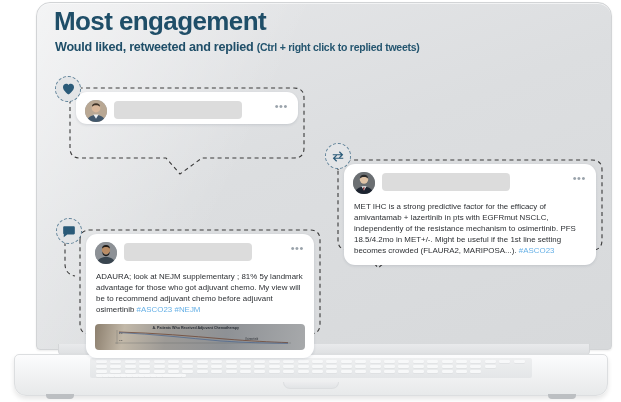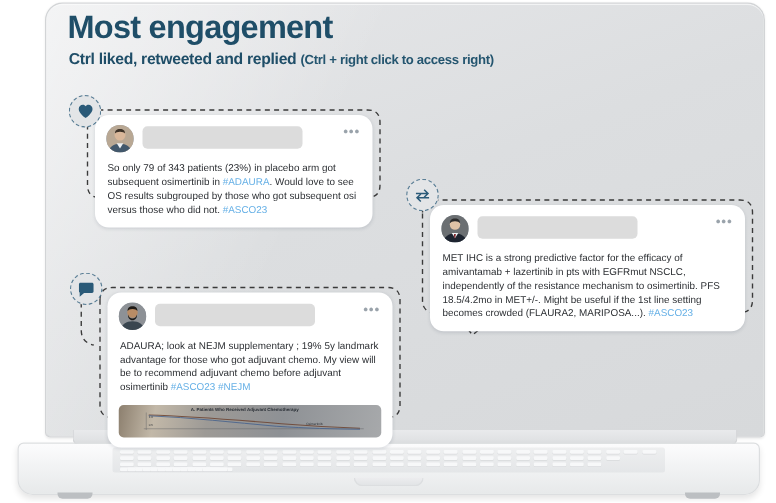--- a/index.html
+++ b/index.html
@@ -223,22 +223,22 @@
       <i style="left: 60px; top: 16px; width: 20px;"></i>
       <i style="left: 66px; top: 16px; width: 20px;"></i>
       <i style="left: 72px; top: 16px; width: 20px;"></i>
     </div>
   <div class="trackpad-notch"></div>
   <div class="foot l"></div>
   <div class="foot r"></div>
 
   <div class="title">Most engagement</div>
   <div class="subtitle">
-    <span>Ctrl liked, retweeted and replied</span>
-    <span class="hint">(Ctrl + right click to access right)</span>
+    <span>Would liked, retweeted and replied</span>
+    <span class="hint">(Ctrl + right click to replied tweets)</span>
   </div>
 
   <div class="bubble-dash" style="left:62px; top:86px;">
     <svg width="250" height="92" viewBox="0 0 250 92" fill="none">
       <path d="M8 12 Q8 2 18 2 H232 Q242 2 242 12 V62 Q242 72 232 72 H140 L118 88 L104 72 H18 Q8 72 8 62 Z" stroke="#3a3a3a" stroke-width="1.1" stroke-dasharray="4 3.4" fill="none"></path>
     </svg>
   </div>
 
   <div class="bubble-dash" style="left:330px; top:158px;">
     <svg width="280" height="116" viewBox="0 0 280 116" fill="none">
@@ -288,21 +288,20 @@
           <rect width="22" height="22" fill="#b9a894"></rect>
           <circle cx="11" cy="8" r="4.4" fill="#d9b79a"></circle>
           <path d="M11 3.2c2.6 0 4.2 1.4 4 3.6-.6-.9-2-1.5-4-1.5s-3.4.6-4 1.5c-.2-2.2 1.4-3.6 4-3.6z" fill="#3d3228"></path>
           <path d="M1.5 22c.8-4.4 4.6-7 9.5-7s8.7 2.6 9.5 7z" fill="#42586c"></path>
           <path d="M8.4 14.6h5.2l-2.6 4.2z" fill="#eef1f4"></path>
         </svg>
       </div>
       <div class="name-redact"></div>
       <div class="dots">•••</div>
     </div>
-    <div class="card-body"><span>So only 79 of 343 patients (23%) in placebo arm got subsequent osimertinib in </span><span class="tag">#ADAURA</span><span>. Would love to see OS results subgrouped by those who got subsequent osi versus those who did not. </span><span class="tag">#ASCO23</span></div>
   </div>
 
   <div class="card" style="left:344px; top:164px; width:252px;">
     <div class="card-head">
       <div class="avatar">
         <svg width="22" height="22" viewBox="0 0 22 22">
           <rect width="22" height="22" fill="#6b6f72"></rect>
           <circle cx="11" cy="7.6" r="4.2" fill="#e0c3a6"></circle>
           <path d="M11 2.8c2.7 0 4.2 1.5 4 3.8-.7-1-2-1.6-4-1.6s-3.3.6-4 1.6c-.2-2.3 1.3-3.8 4-3.8z" fill="#2b2b2b"></path>
           <path d="M1.2 22c.9-4.5 4.7-7.2 9.8-7.2s8.9 2.7 9.8 7.2z" fill="#1d2430"></path>
@@ -323,21 +322,21 @@
           <rect width="22" height="22" fill="#8d9196"></rect>
           <circle cx="11" cy="8" r="4.2" fill="#b98c65"></circle>
           <path d="M11 3c2.6 0 4.1 1.5 3.9 3.7-.7-1-1.9-1.6-3.9-1.6s-3.2.6-3.9 1.6C6.9 4.5 8.4 3 11 3z" fill="#1f1b17"></path>
           <path d="M7.4 9.6c.5 2 1.9 3.2 3.6 3.2s3.1-1.2 3.6-3.2c.3 2.6-1.3 4.6-3.6 4.6S7.1 12.2 7.4 9.6z" fill="#1f1b17"></path>
           <path d="M1.4 22c.9-4.4 4.6-7 9.6-7s8.7 2.6 9.6 7z" fill="#39454f"></path>
         </svg>
       </div>
       <div class="name-redact"></div>
       <div class="dots">•••</div>
     </div>
-    <div class="card-body"><span>ADAURA; look at NEJM supplementary ; 19% 5y landmark advantage for those who got adjuvant chemo. My view will be to recommend adjuvant chemo before adjuvant osimertinib </span><span class="tag">#ASCO23</span><span> </span><span class="tag">#NEJM</span></div>
+    <div class="card-body"><span>ADAURA; look at NEJM supplementary ; 81% 5y landmark advantage for those who got adjuvant chemo. My view will be to recommend adjuvant chemo before adjuvant osimertinib </span><span class="tag">#ASCO23</span><span> </span><span class="tag">#NEJM</span></div>
     <div class="media">
       <svg width="210" height="26" viewBox="0 0 210 26">
         <g opacity=".85">
           <path d="M20 19 H196" stroke="#5d5f62" stroke-width=".4"></path>
           <path d="M22 6 V20" stroke="#5d5f62" stroke-width=".4"></path>
           <path d="M24 8 C60 9, 95 12, 130 15 C155 17, 175 18, 193 18.6" stroke="#6d4330" stroke-width=".9" fill="none"></path>
           <path d="M24 8.6 C58 10, 92 14, 126 17 C150 18.6, 172 19.2, 193 19.4" stroke="#3a5a8c" stroke-width=".7" fill="none"></path>
         </g>
         <text x="150" y="16" font-size="2.6" fill="#2f3338" font-family="Liberation Sans, sans-serif">Osimertinib</text>
         <text x="24" y="10" font-size="2.4" fill="#2f3338" font-family="Liberation Sans, sans-serif">1.0</text>

